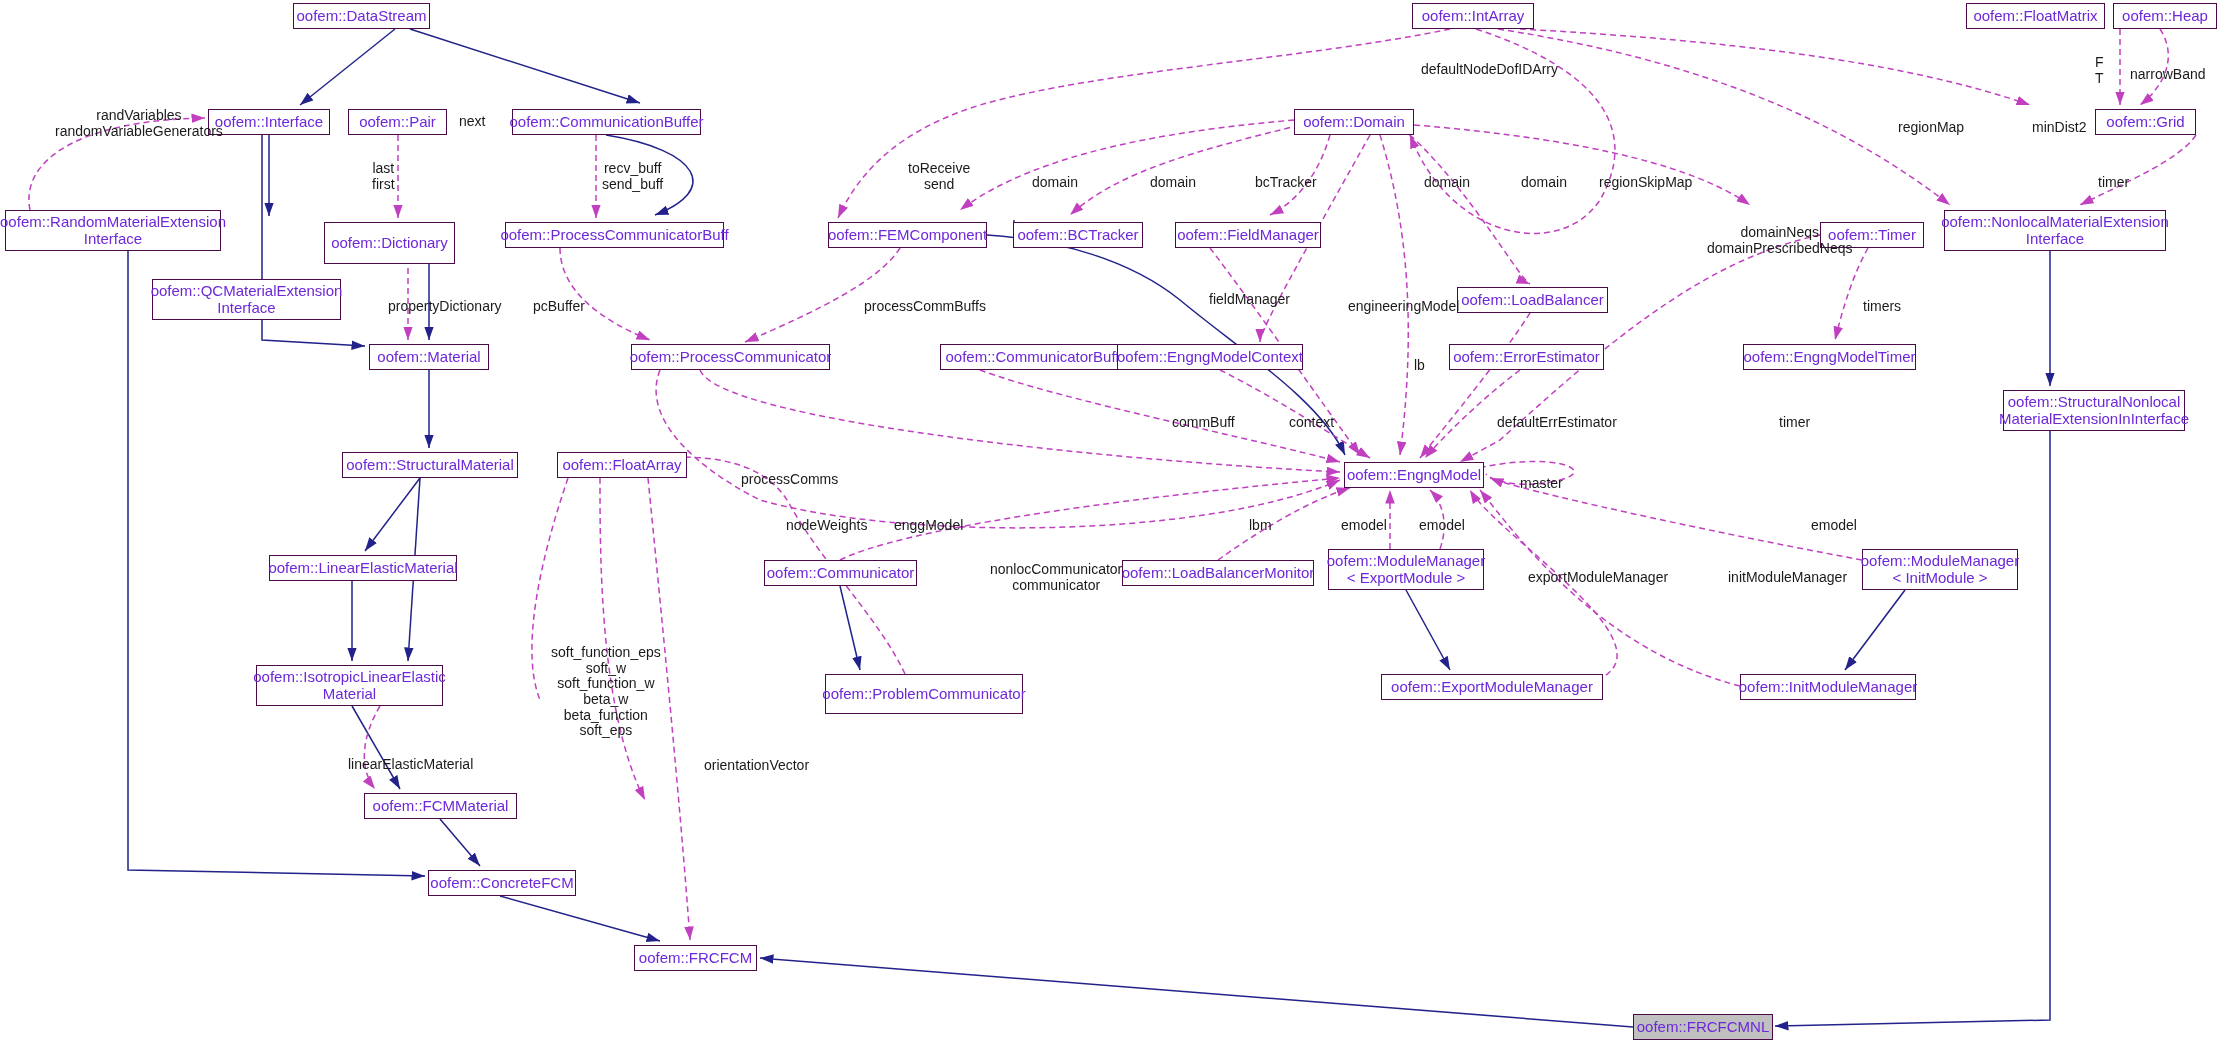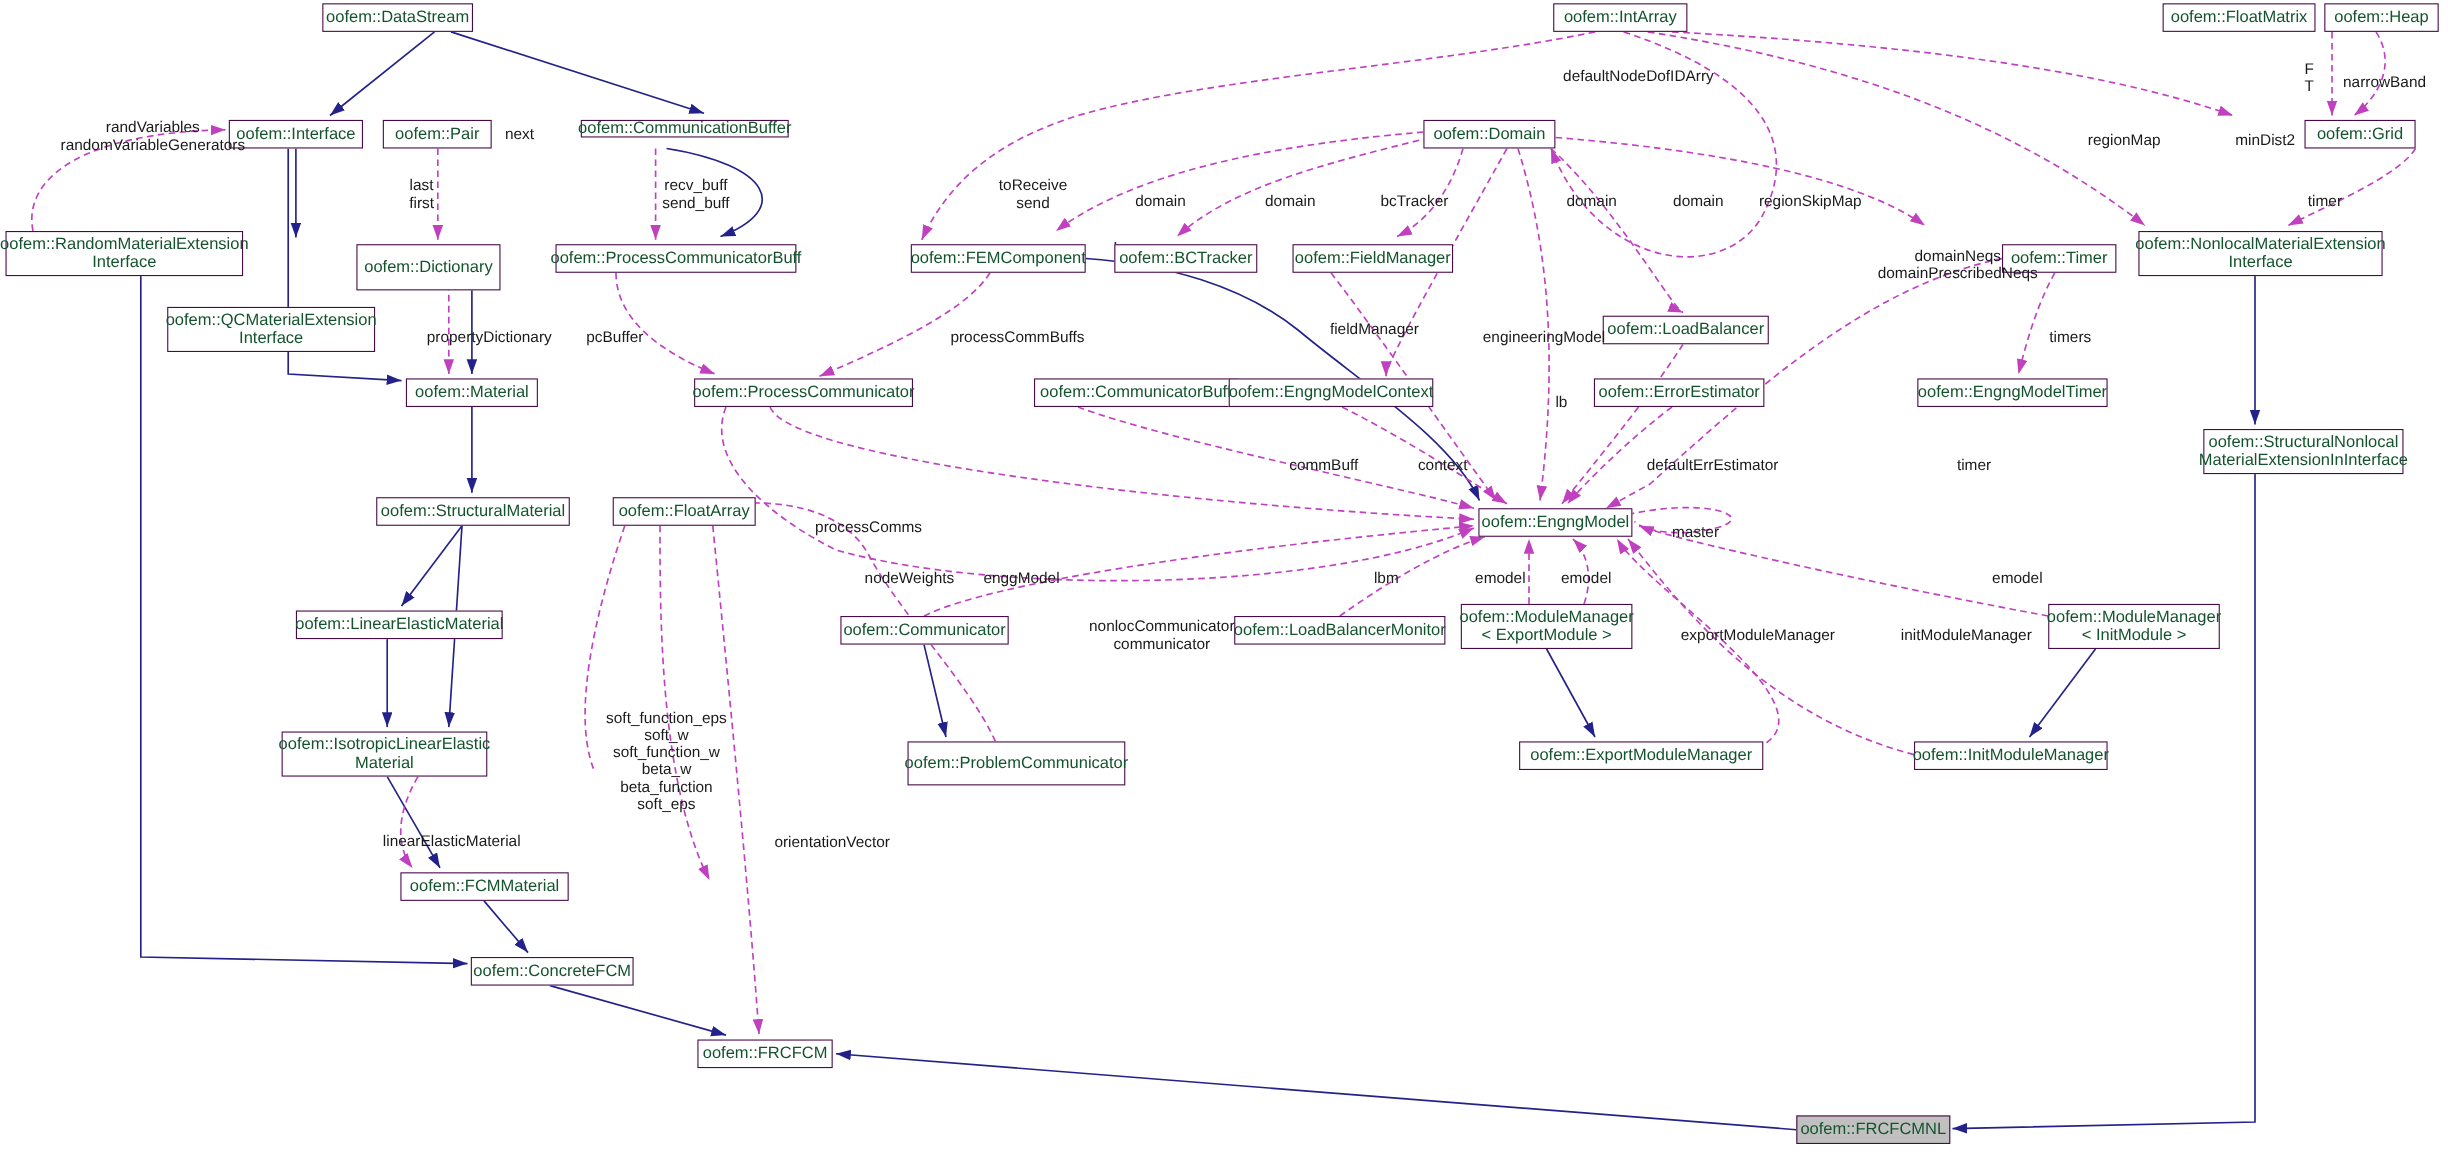--- a/index.html
+++ b/index.html
@@ -1,20 +1,20 @@
 <!DOCTYPE html>
 <html><head>
 <meta charset="utf-8">
 <style>
   html,body{margin:0;padding:0;background:#ffffff;}
   body{font-family:"Liberation Sans", sans-serif;}
   #canvas{position:relative;width:2225px;height:1053px;background:#ffffff;overflow:hidden;}
   .node{position:absolute;box-sizing:border-box;border:1px solid #4a0a4a;background:#ffffff;
         display:flex;align-items:center;justify-content:center;text-align:center;
-        font-size:15px;color:#14532d;line-height:1.12;padding:1px 3px;}
+        font-size:15px;color:#6d28d9;line-height:1.12;padding:1px 3px;}
   .node.gray{background:#c0c0c0;}
   .edgelabel{position:absolute;font-size:14px;color:#1a1a1a;white-space:pre;line-height:1.12;text-align:center;}
   svg.wires{position:absolute;left:0;top:0;width:2225px;height:1053px;overflow:visible;}
   .solid{stroke:#22228a;stroke-width:1.5;fill:none;}
   .dash{stroke:#c040c0;stroke-width:1.5;fill:none;stroke-dasharray:6 4;}
   .arrS{fill:#22228a;}
   .arrD{fill:#c040c0;}
 </style>
 </head>
 <body>
@@ -101,21 +101,21 @@
     <path class="dash" d="M568,478 C540,560 520,650 540,700"></path>
   </svg>
 
   <div id="nodes">
       <div class="node" style="left: 293px; top: 3px; width: 137px; height: 26px;">oofem::DataStream</div>
       <div class="node" style="left: 1412px; top: 3px; width: 122px; height: 26px;">oofem::IntArray</div>
       <div class="node" style="left: 1966px; top: 3px; width: 139px; height: 26px;">oofem::FloatMatrix</div>
       <div class="node" style="left: 2113px; top: 3px; width: 104px; height: 26px;">oofem::Heap</div>
       <div class="node" style="left: 208px; top: 109px; width: 122px; height: 26px;">oofem::Interface</div>
       <div class="node" style="left: 348px; top: 109px; width: 99px; height: 26px;">oofem::Pair</div>
-      <div class="node" style="left: 512px; top: 109px; width: 189px; height: 16px; margin-left: 16px;">oofem::CommunicationBuffer</div>
+      <div class="node" style="left: 512px; top: 109px; width: 189px; height: 26px;">oofem::CommunicationBuffer</div>
       <div class="node" style="left: 1294px; top: 109px; width: 120px; height: 26px;">oofem::Domain</div>
       <div class="node" style="left: 2095px; top: 109px; width: 101px; height: 26px;">oofem::Grid</div>
       <div class="node" style="left: 5px; top: 210px; width: 216px; height: 41px;">oofem::RandomMaterialExtension<br>Interface</div>
       <div class="node" style="left: 324px; top: 222px; width: 131px; height: 42px;">oofem::Dictionary</div>
       <div class="node" style="left: 505px; top: 222px; width: 219px; height: 26px;">oofem::ProcessCommunicatorBuff</div>
       <div class="node" style="left: 828px; top: 222px; width: 159px; height: 26px;">oofem::FEMComponent</div>
       <div class="node" style="left: 1013px; top: 222px; width: 130px; height: 26px;">oofem::BCTracker</div>
       <div class="node" style="left: 1175px; top: 222px; width: 146px; height: 26px;">oofem::FieldManager</div>
       <div class="node" style="left: 1820px; top: 222px; width: 104px; height: 26px;">oofem::Timer</div>
       <div class="node" style="left: 1944px; top: 210px; width: 222px; height: 41px;">oofem::NonlocalMaterialExtension<br>Interface</div>

